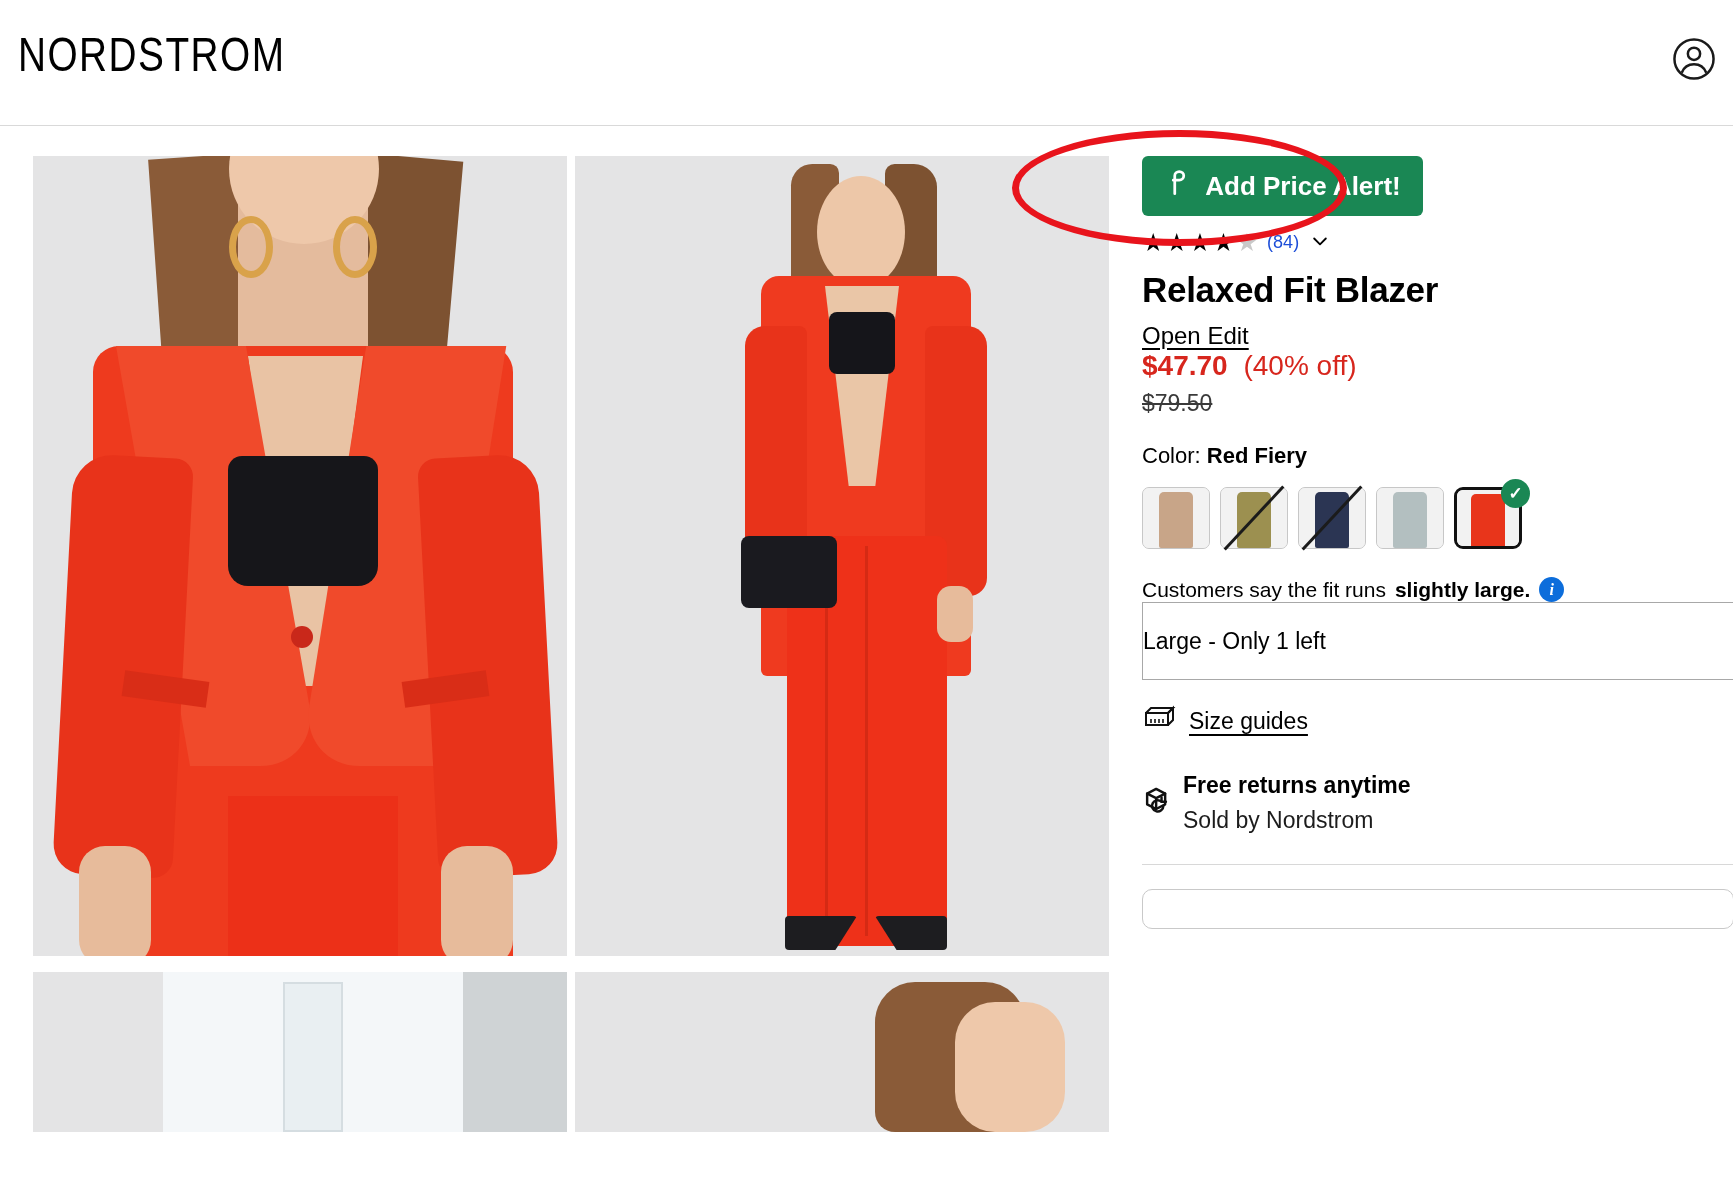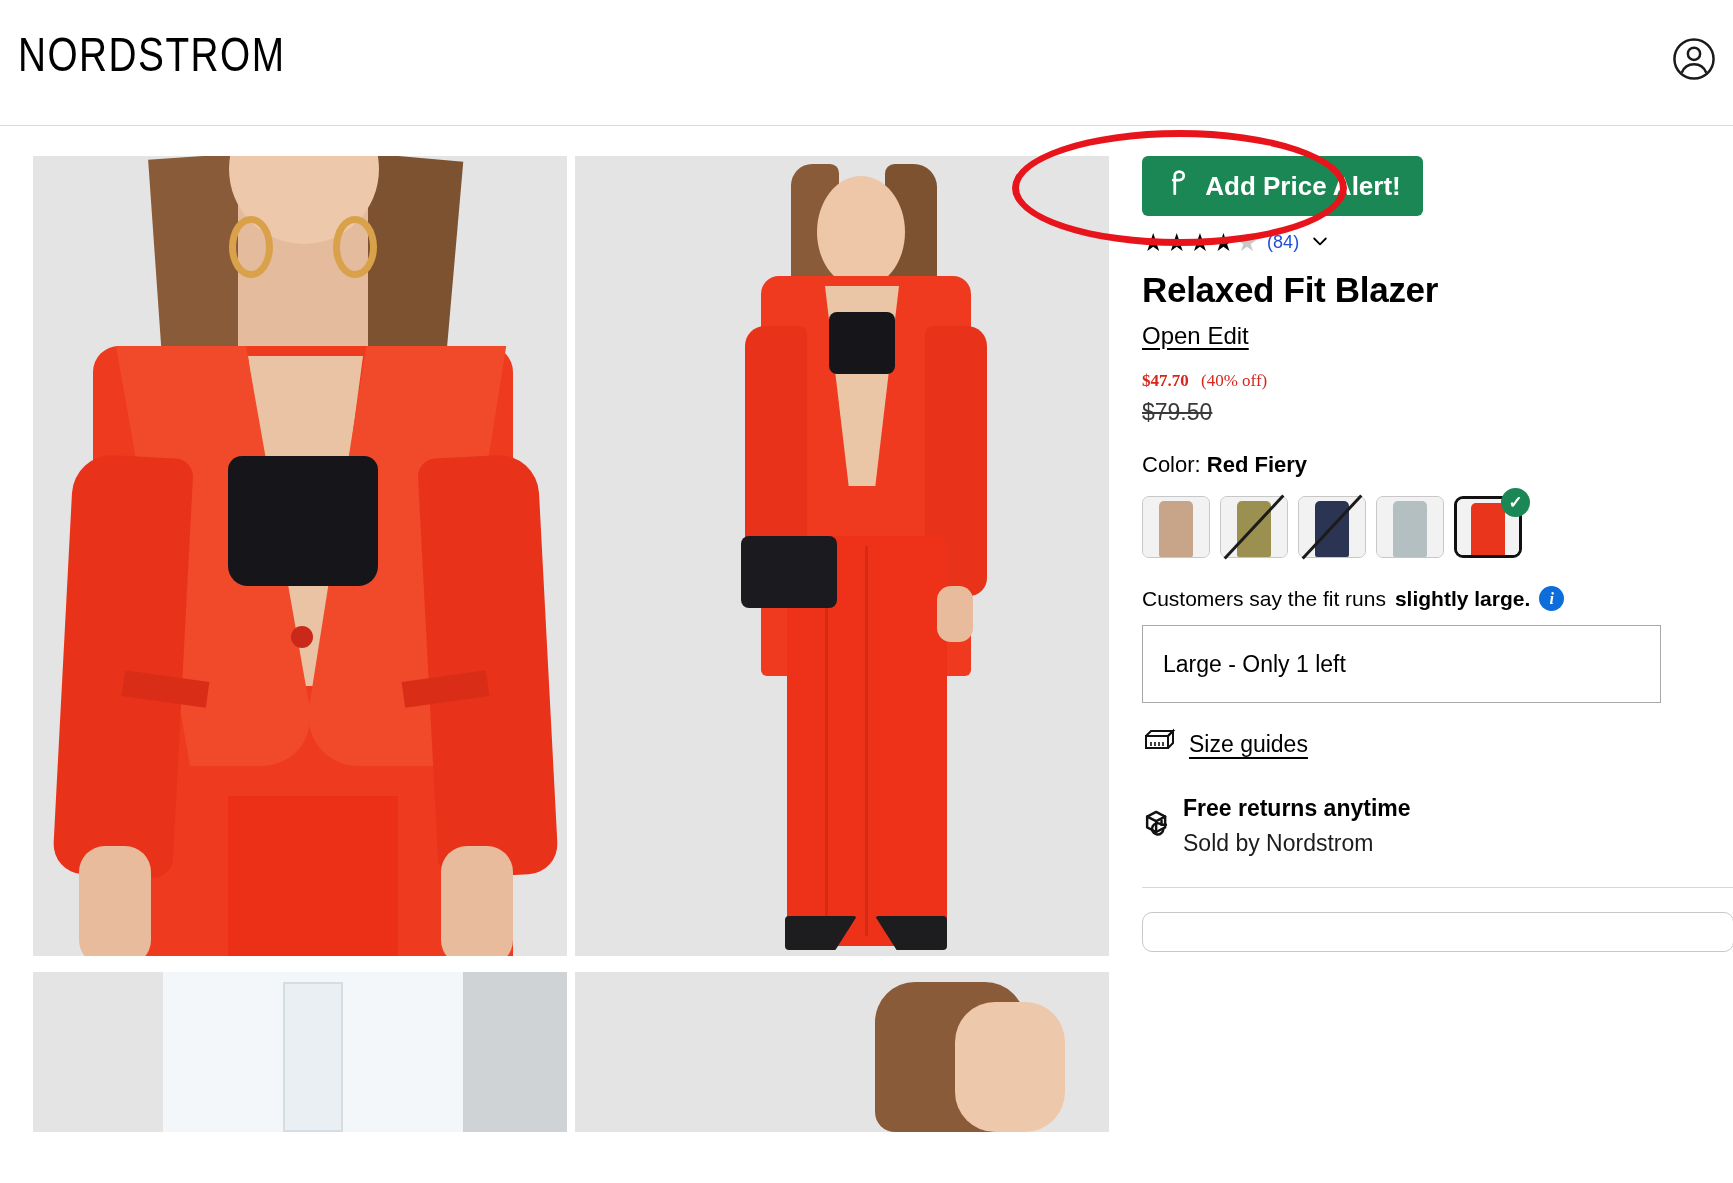--- a/index.html
+++ b/index.html
@@ -212,24 +212,22 @@
     margin-left: 9px;
     margin-top: 12px;
     font-size: 24px;
     text-decoration: underline;
     text-underline-offset: 4px;
     color: #000000;
     cursor: pointer;
   }
   .price-row {
     margin-left: 9px;
-    margin-top: 21px;
-    font-size: 17px;
+    font-size: 28px;
     color: #d7261d;
-    font-family: Liberation Serif, serif;
   }
   .price-row .now { font-weight: 700; }
   .price-row .off { margin-left: 8px; }
   .price-was {
     margin-left: 9px;
     margin-top: 8px;
     font-size: 23px;
     color: #3a3a3a;
     text-decoration: line-through;
   }
@@ -308,28 +306,26 @@
     font-size: 16px;
     font-weight: 700;
     font-style: italic;
     font-family: "Liberation Serif", serif;
     display: flex;
     align-items: center;
     justify-content: center;
   }
   .size-select {
     margin-left: 9px;
-    margin-top: 14px;
-    width: 519px;
+    width: 592px;
     height: 78px;
     border: 1px solid #a8a8a8;
     background: #fff;
     display: flex;
     align-items: center;
-    padding-left: 20px;
     font-size: 23px;
     cursor: pointer;
   }
   .size-guides-row {
     margin-left: 9px;
     margin-top: 22px;
     display: flex;
     align-items: center;
     gap: 13px;
   }

